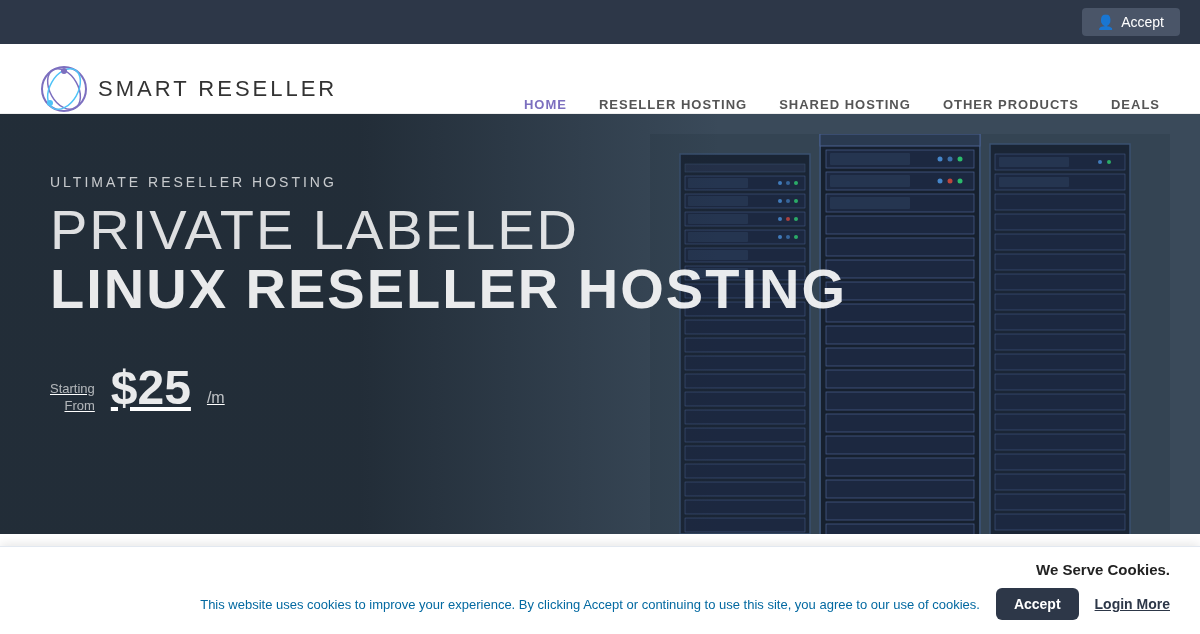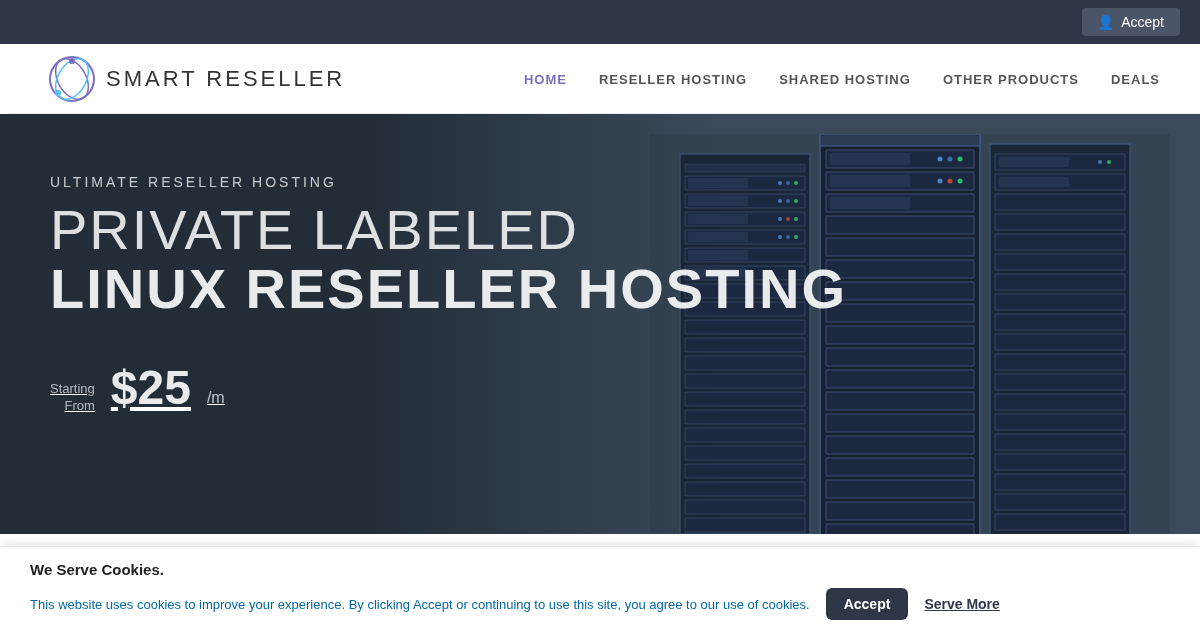--- a/index.html
+++ b/index.html
@@ -25,25 +25,24 @@
       display: flex;
       align-items: center;
       gap: 6px;
     }
 
     
     .header {
       background: #fff;
       height: 70px;
       display: flex;
-      align-items: center;
+      align-items: flex-end;
       justify-content: space-between;
       padding: 0 40px;
       border-bottom: 1px solid #eee;
-      margin-left: 8px;
     }
     .logo {
       display: flex;
       align-items: center;
       gap: 10px;
       text-decoration: none;
     }
     .logo-icon {
       width: 48px;
       height: 48px;
@@ -151,21 +150,21 @@
     .cookie-banner {
       position: fixed;
       bottom: 0;
       left: 0;
       width: 1200px;
       background: #fff;
       border-top: 1px solid #e2e8f0;
       padding: 14px 30px;
       display: flex;
       flex-direction: column;
-      align-items: flex-start;
+      align-items: flex-end;
       gap: 10px;
       z-index: 100;
       box-shadow: 0 -2px 10px rgba(0,0,0,0.1);
     }
     .cookie-title {
       font-size: 15px;
       font-weight: 700;
       color: #222;
     }
     .cookie-row {
@@ -377,15 +376,15 @@
       <span class="price-period">/m</span>
     </div>
   </div>
 </section>
 
 <div class="cookie-banner">
   <div class="cookie-title">We Serve Cookies.</div>
   <div class="cookie-row">
     <span class="cookie-text">This website uses cookies to improve your experience. By clicking Accept or continuing to use this site, you agree to our use of cookies.</span>
     <button class="accept-btn">Accept</button>
-    <a href="#" class="read-more-link">Serve More</a>
+    <a href="#" class="read-more-link">Login More</a>
   </div>
 </div>
 
 </body></html>

